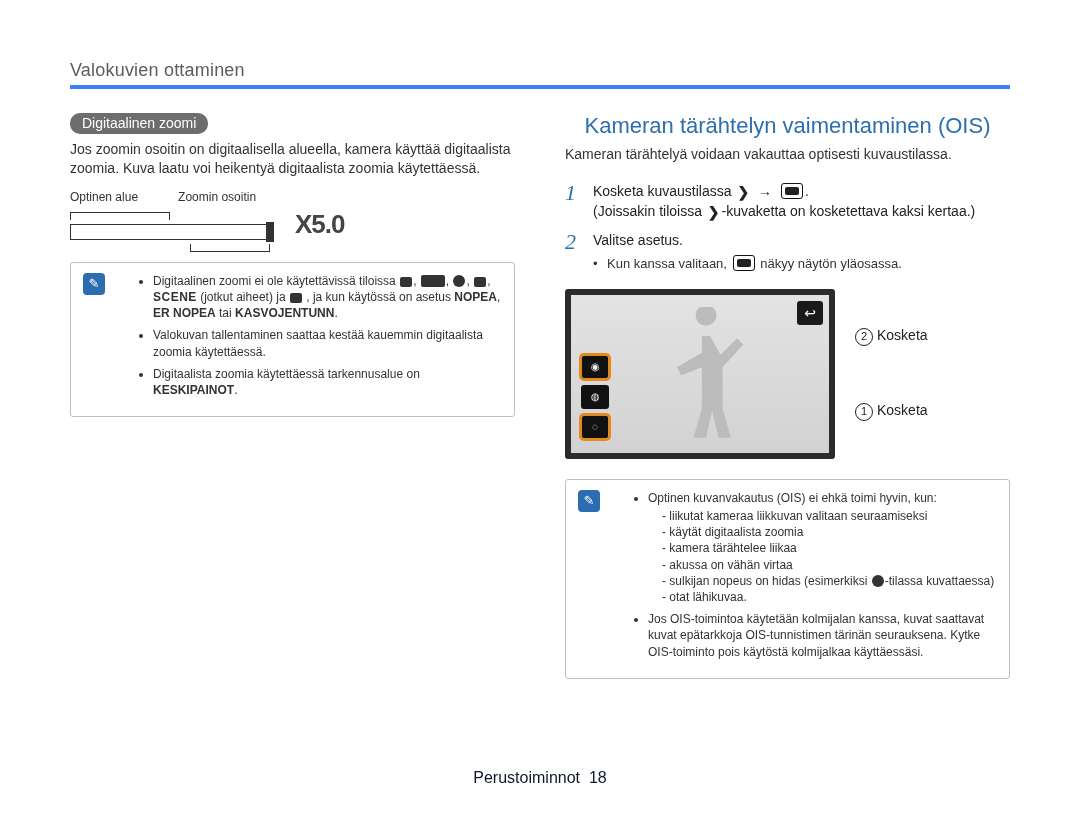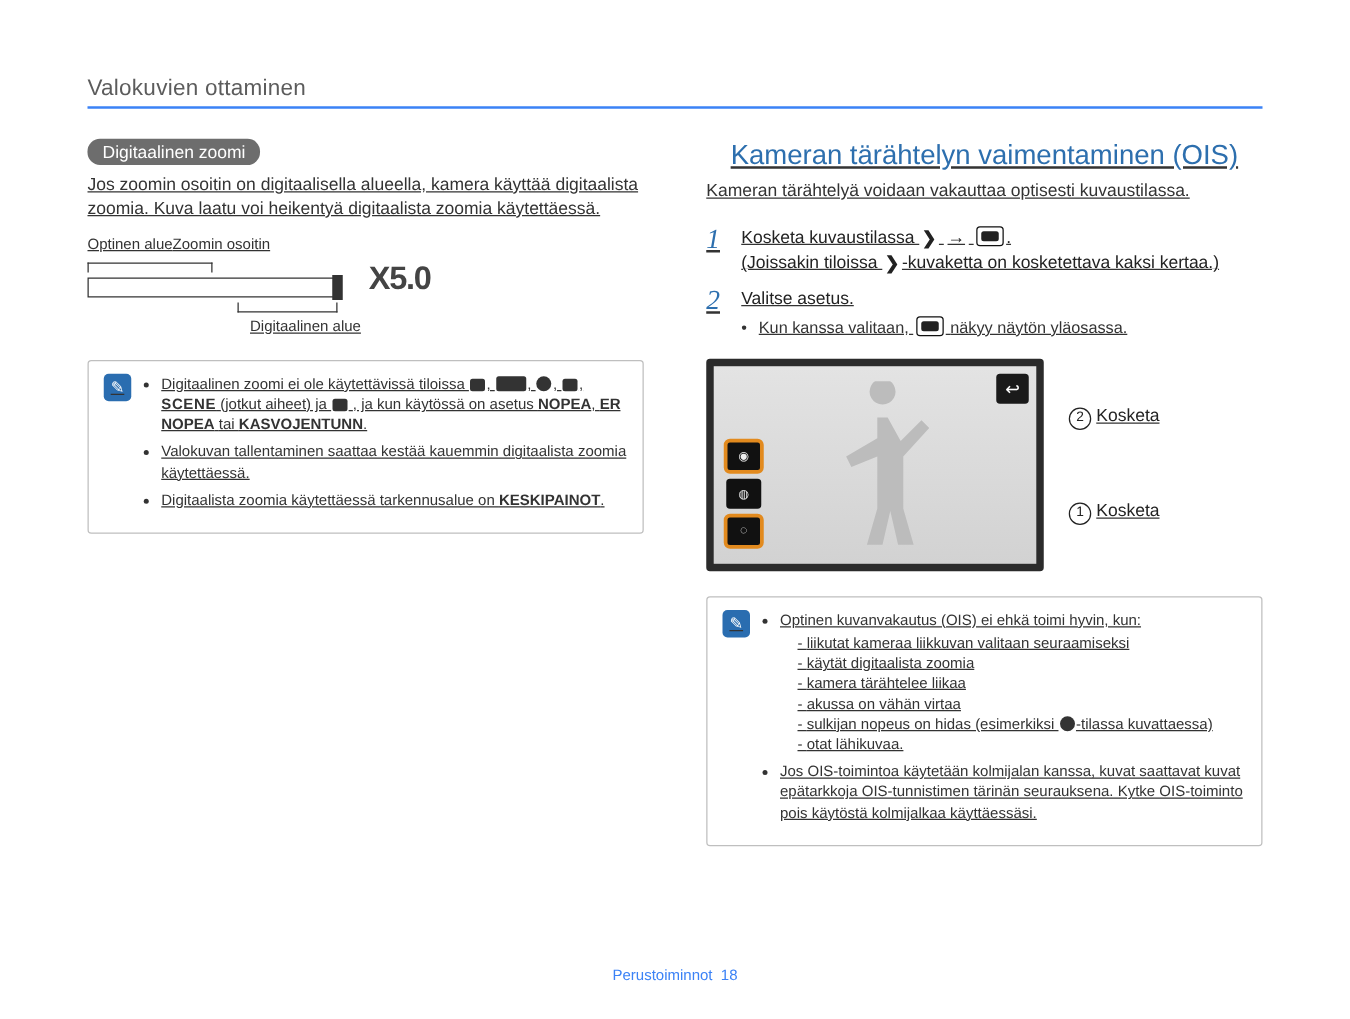--- a/index.html
+++ b/index.html
@@ -15,34 +15,33 @@
   .page {
     position: relative;
     width: 1080px;
     height: 815px;
     box-sizing: border-box;
     padding: 60px 70px 40px 70px;
   }
   .header {
     display:flex;
     align-items: baseline;
-    border-bottom: 2px solid #3b82f6;
+    border-bottom: 4px solid #3b82f6;
     padding-bottom: 4px;
     margin-bottom: 24px;
   }
   .header-title {
     font-size: 18px;
     color:#5c5c5c;
     font-weight: 300;
     letter-spacing: 0.2px;
   }
   .cols {
     display: flex;
     gap: 50px;
-    text-decoration: underline;
   }
   .col {
     flex: 1 1 50%;
     min-width: 0;
   }
   .pill {
     display: inline-block;
     background:#6d6d6d;
     color:#fff;
     border-radius: 10px;
@@ -56,20 +55,21 @@
     color:#333;
     margin: 0 0 12px 0;
   }
   .zoom-diagram {
     margin: 6px 0 20px 0;
     font-size: 12px;
     color:#333;
   }
   .zoom-labels-top {
     display:flex;
+    gap: 40px;
     margin-bottom: 2px;
   }
   .zoom-bar-wrap {
     position: relative;
     width: 260px;
     height: 30px;
     margin-top: 8px;
   }
   .bar-outline {
     position:absolute;
@@ -111,20 +111,21 @@
     justify-content:center;
     font-size:13px;
   }
   .note-list {
     margin:0;
     padding:0 0 0 14px;
   }
   .note-list > li {
     margin-bottom: 6px;
     line-height: 1.35;
+    margin-left: 24px;
   }
   .inline-icon {
     display:inline-block;
     vertical-align:-2px;
     width:14px; height:12px;
     background:#333;
     border-radius:2px;
     margin: 0 1px;
   }
   .inline-icon.small { width:12px; height:10px;}
@@ -273,22 +274,22 @@
     margin: 2px 0 6px 14px;
   }
   .dash-list li::before{
     content:"- ";
   }
   .footer {
     position:absolute;
     bottom: 28px;
     left:0; right:0;
     text-align:center;
-    font-size: 12px;
-    color:#3b82f6;
+    font-size: 16px;
+    color:#0f172a;
   }
 </style>
 </head>
 <body>
 
 <div class="page">
 
   <div class="header">
     <span class="header-title">Valokuvien ottaminen</span>
   </div>
@@ -304,21 +305,20 @@
           <span>Optinen alue</span>
           <span>Zoomin osoitin</span>
         </div>
         <div class="zoom-bar-wrap">
           <div class="bar-outline" style="left:0; top:0; width:100px; height:8px; border-bottom:none;"></div>
           <div class="bar-outline" style="left:0; top:12px; width:200px; height:16px;"></div>
           <div class="bar-outline" style="left:196px; top:10px; width:8px; height:20px; background:#333;"></div>
           <div class="bar-outline" style="left:120px; top:32px; width:80px; height:8px; border-top:none;"></div>
           <span class="x5">X5.0</span>
         </div>
-        <div class="zoom-label-bottom">Digitaalinen alue</div>
       </div>
 
       <div class="note-box">
         <div class="note-icon">✎</div>
         <ul class="note-list">
           <li>
             <span>Digitaalinen zoomi ei ole käytettävissä tiloissa </span>
             <span class="inline-icon small"></span>,
             <span class="inline-icon dual"></span>,
             <span class="inline-icon moon"></span>,

